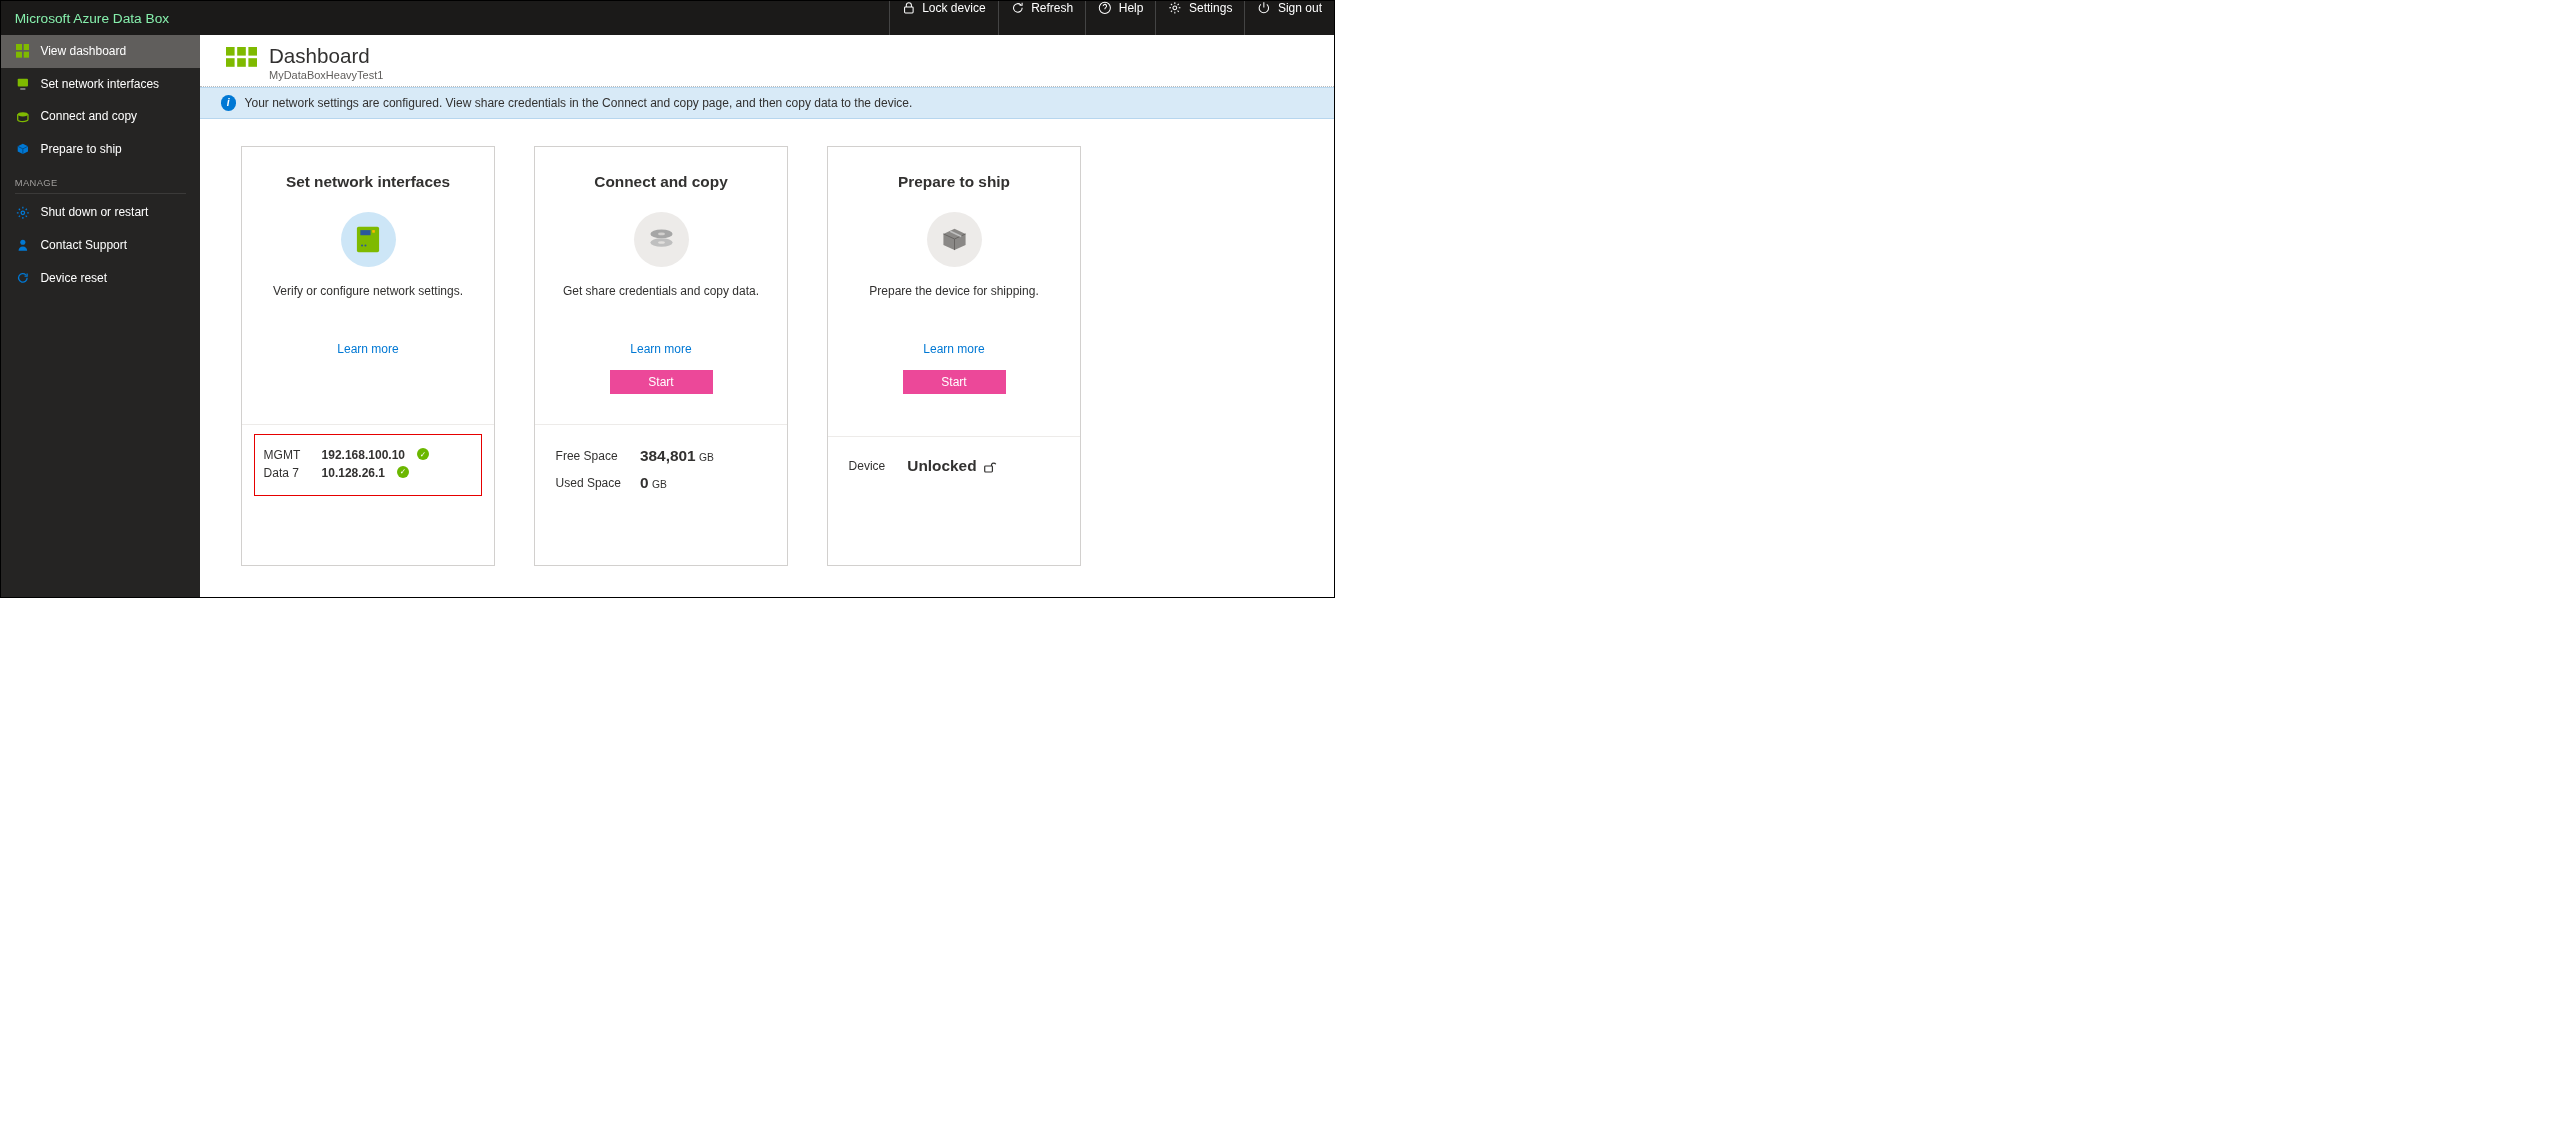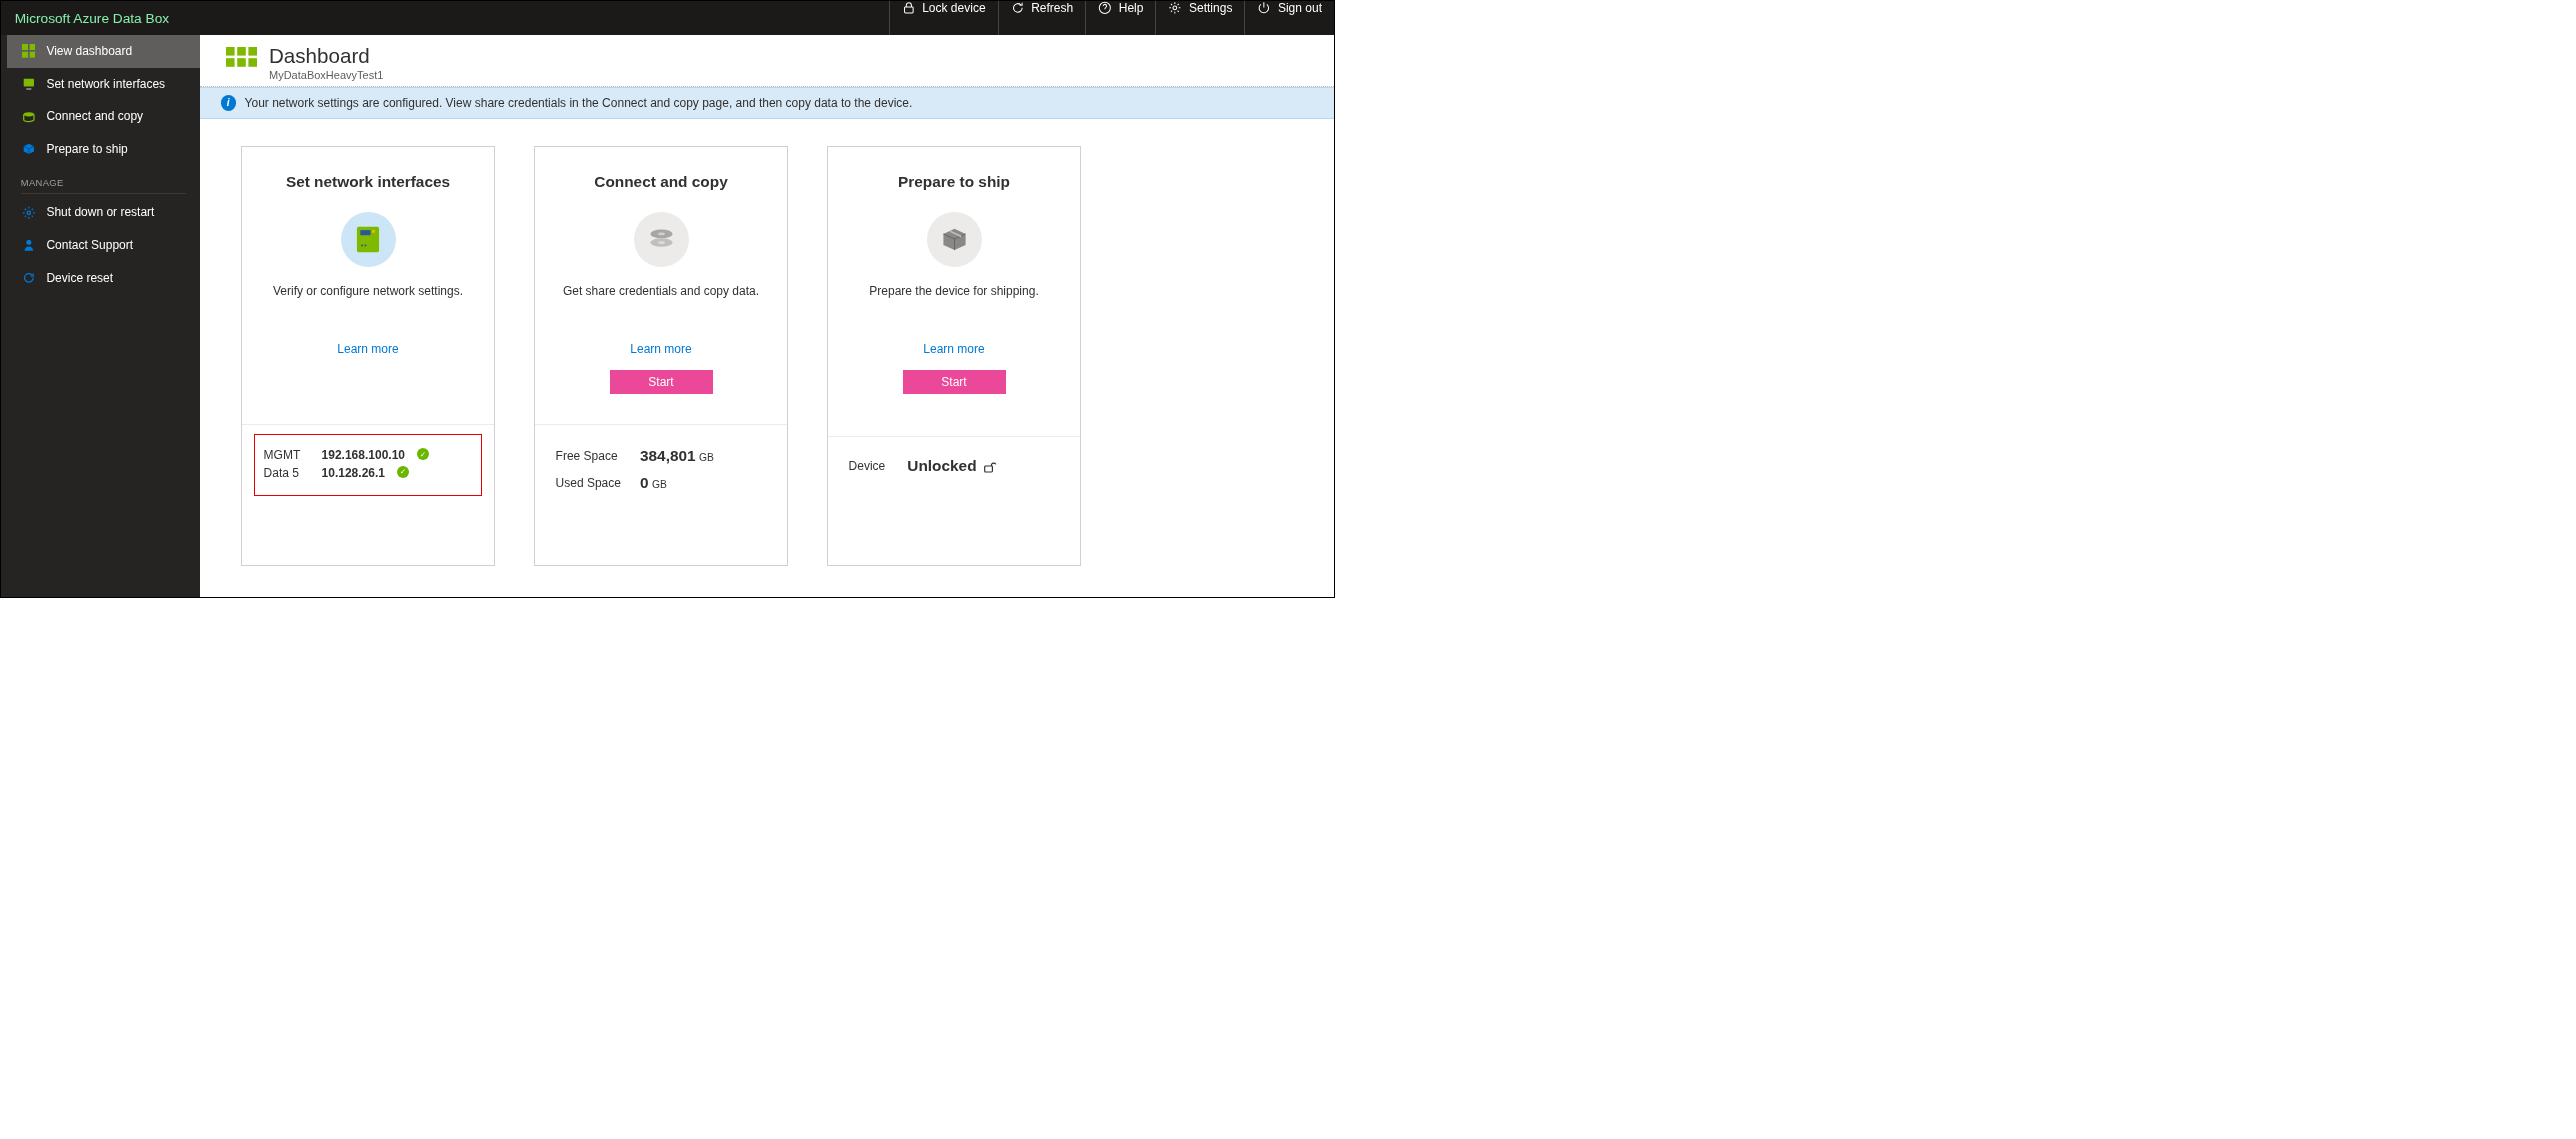--- a/index.html
+++ b/index.html
@@ -40,21 +40,20 @@
 }
 .topbar-btn svg { width: 13.7px; height: 13.7px; }
 .shell { display: flex; height: calc(100% - 34px); }
 .sidebar {
   width: 199px;
   background: #252423;
   color: #fff;
   display: flex;
   flex-direction: column;
   font-size: 12px;
-  padding-left: 6px;
 }
 .nav-item {
   display: flex;
   align-items: center;
   gap: 10.3px;
   padding: 8.6px 13.7px;
   cursor: pointer;
 }
 .nav-item.active { background: #605e5c; }
 .nav-item .nav-icon { width: 15.4px; height: 15.4px; display:flex; align-items:center; justify-content:center; }
@@ -305,21 +304,21 @@
         </div>
         <div style="flex:1"></div>
         <div class="card-divider"></div>
         <div class="highlight-box">
           <div class="net-row">
             <span class="lbl">MGMT</span>
             <span class="val">192.168.100.10</span>
             <span class="status-dot"></span>
           </div>
           <div class="net-row">
-            <span class="lbl">Data 5</span>
+            <span class="lbl">Data 7</span>
             <span class="val">10.128.26.1</span>
             <span class="status-dot"></span>
           </div>
         </div>
         <div style="height:69px"></div>
       </div>
 
       <div class="card">
         <div class="card-top">
           <div class="card-title">Connect and copy</div>

